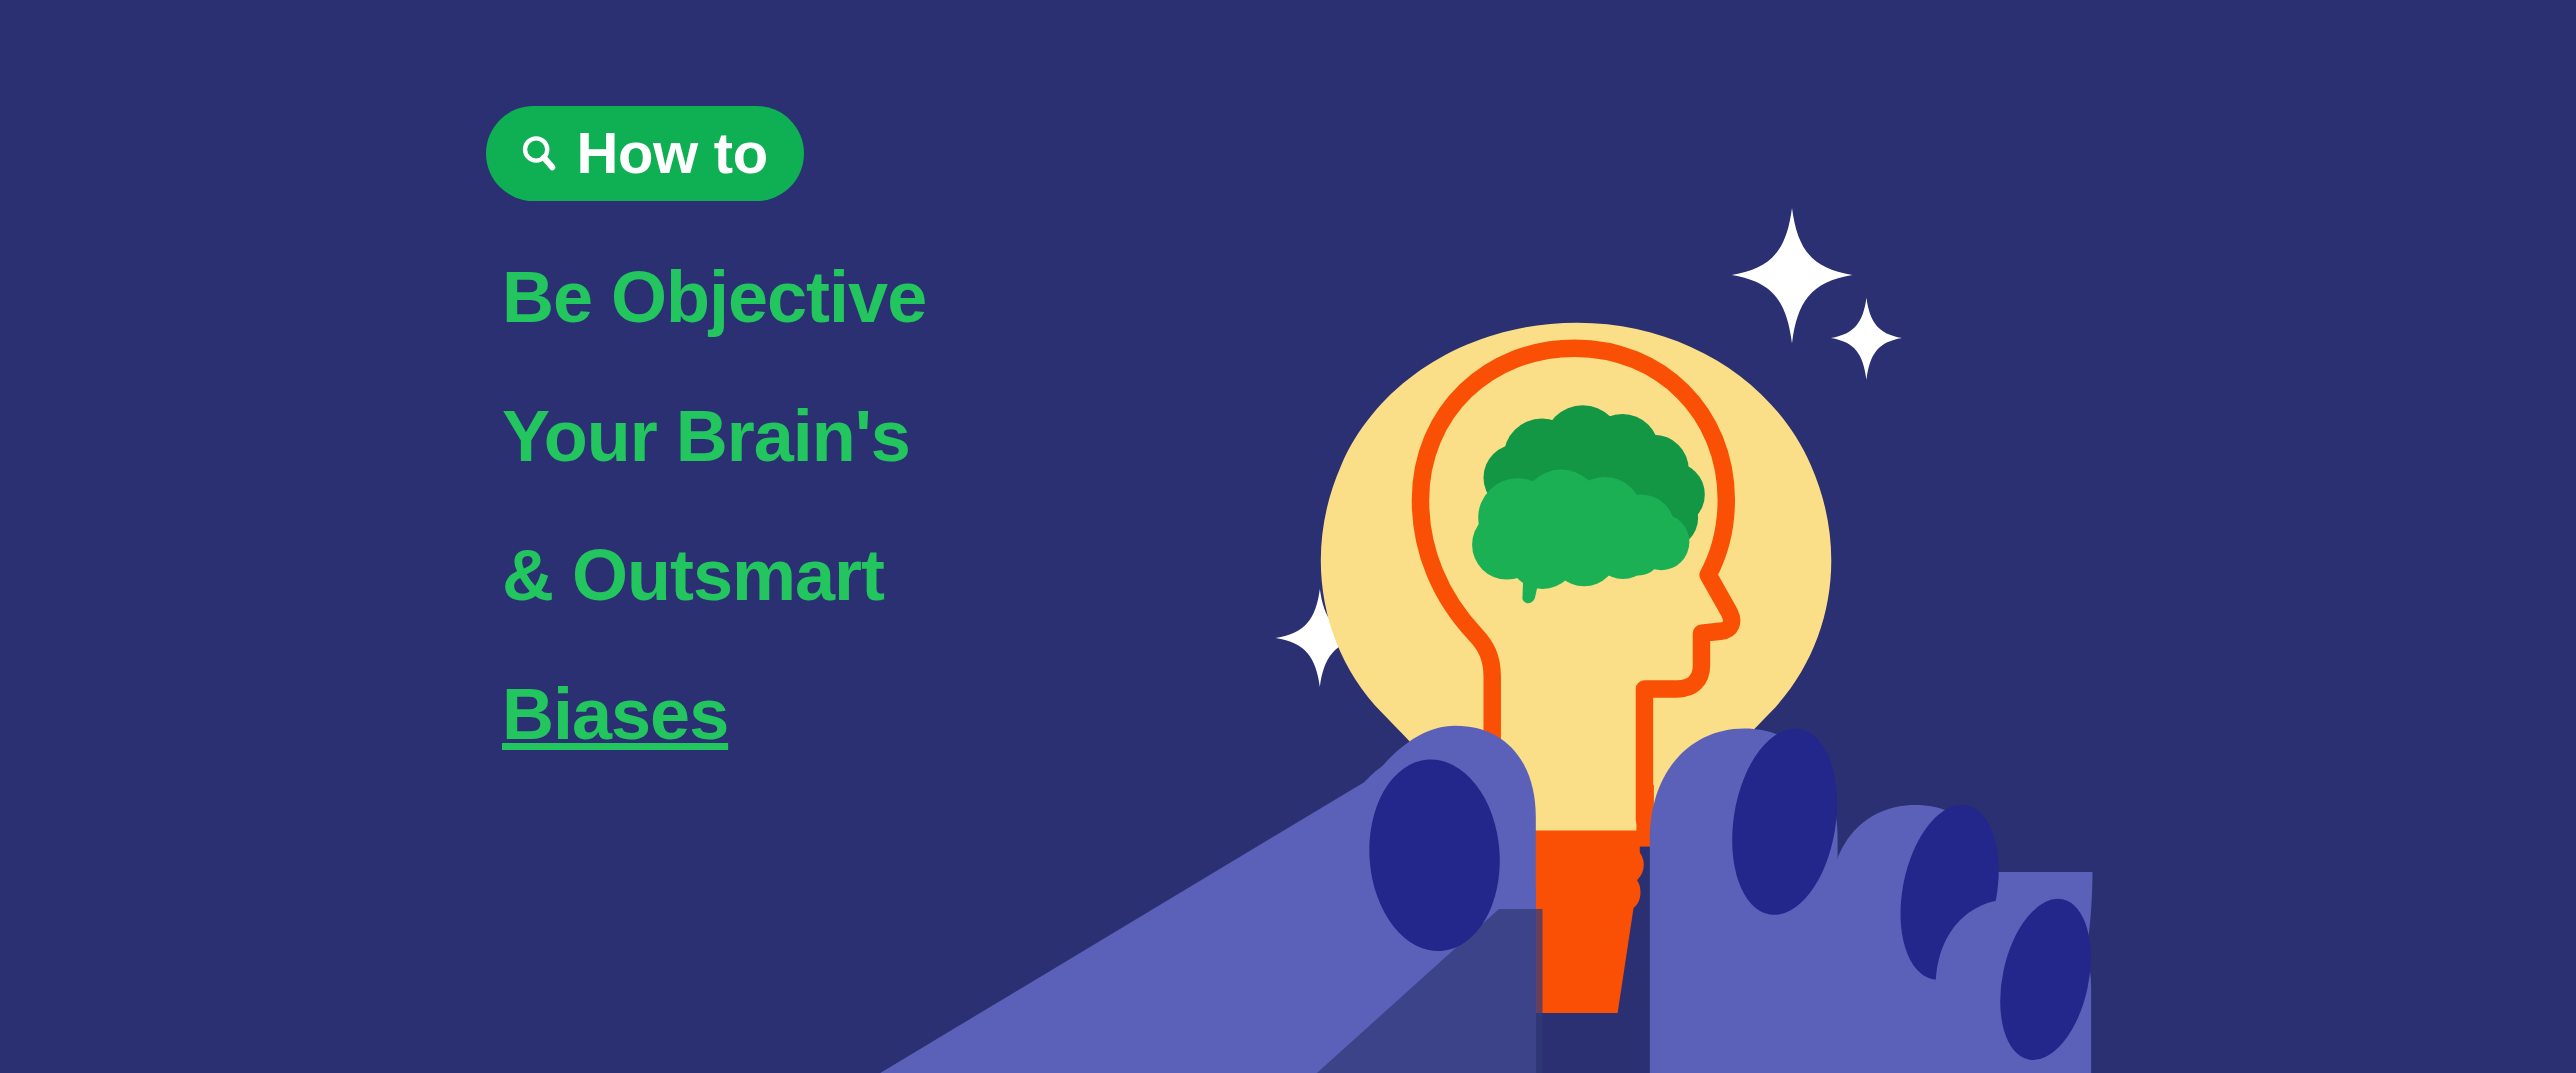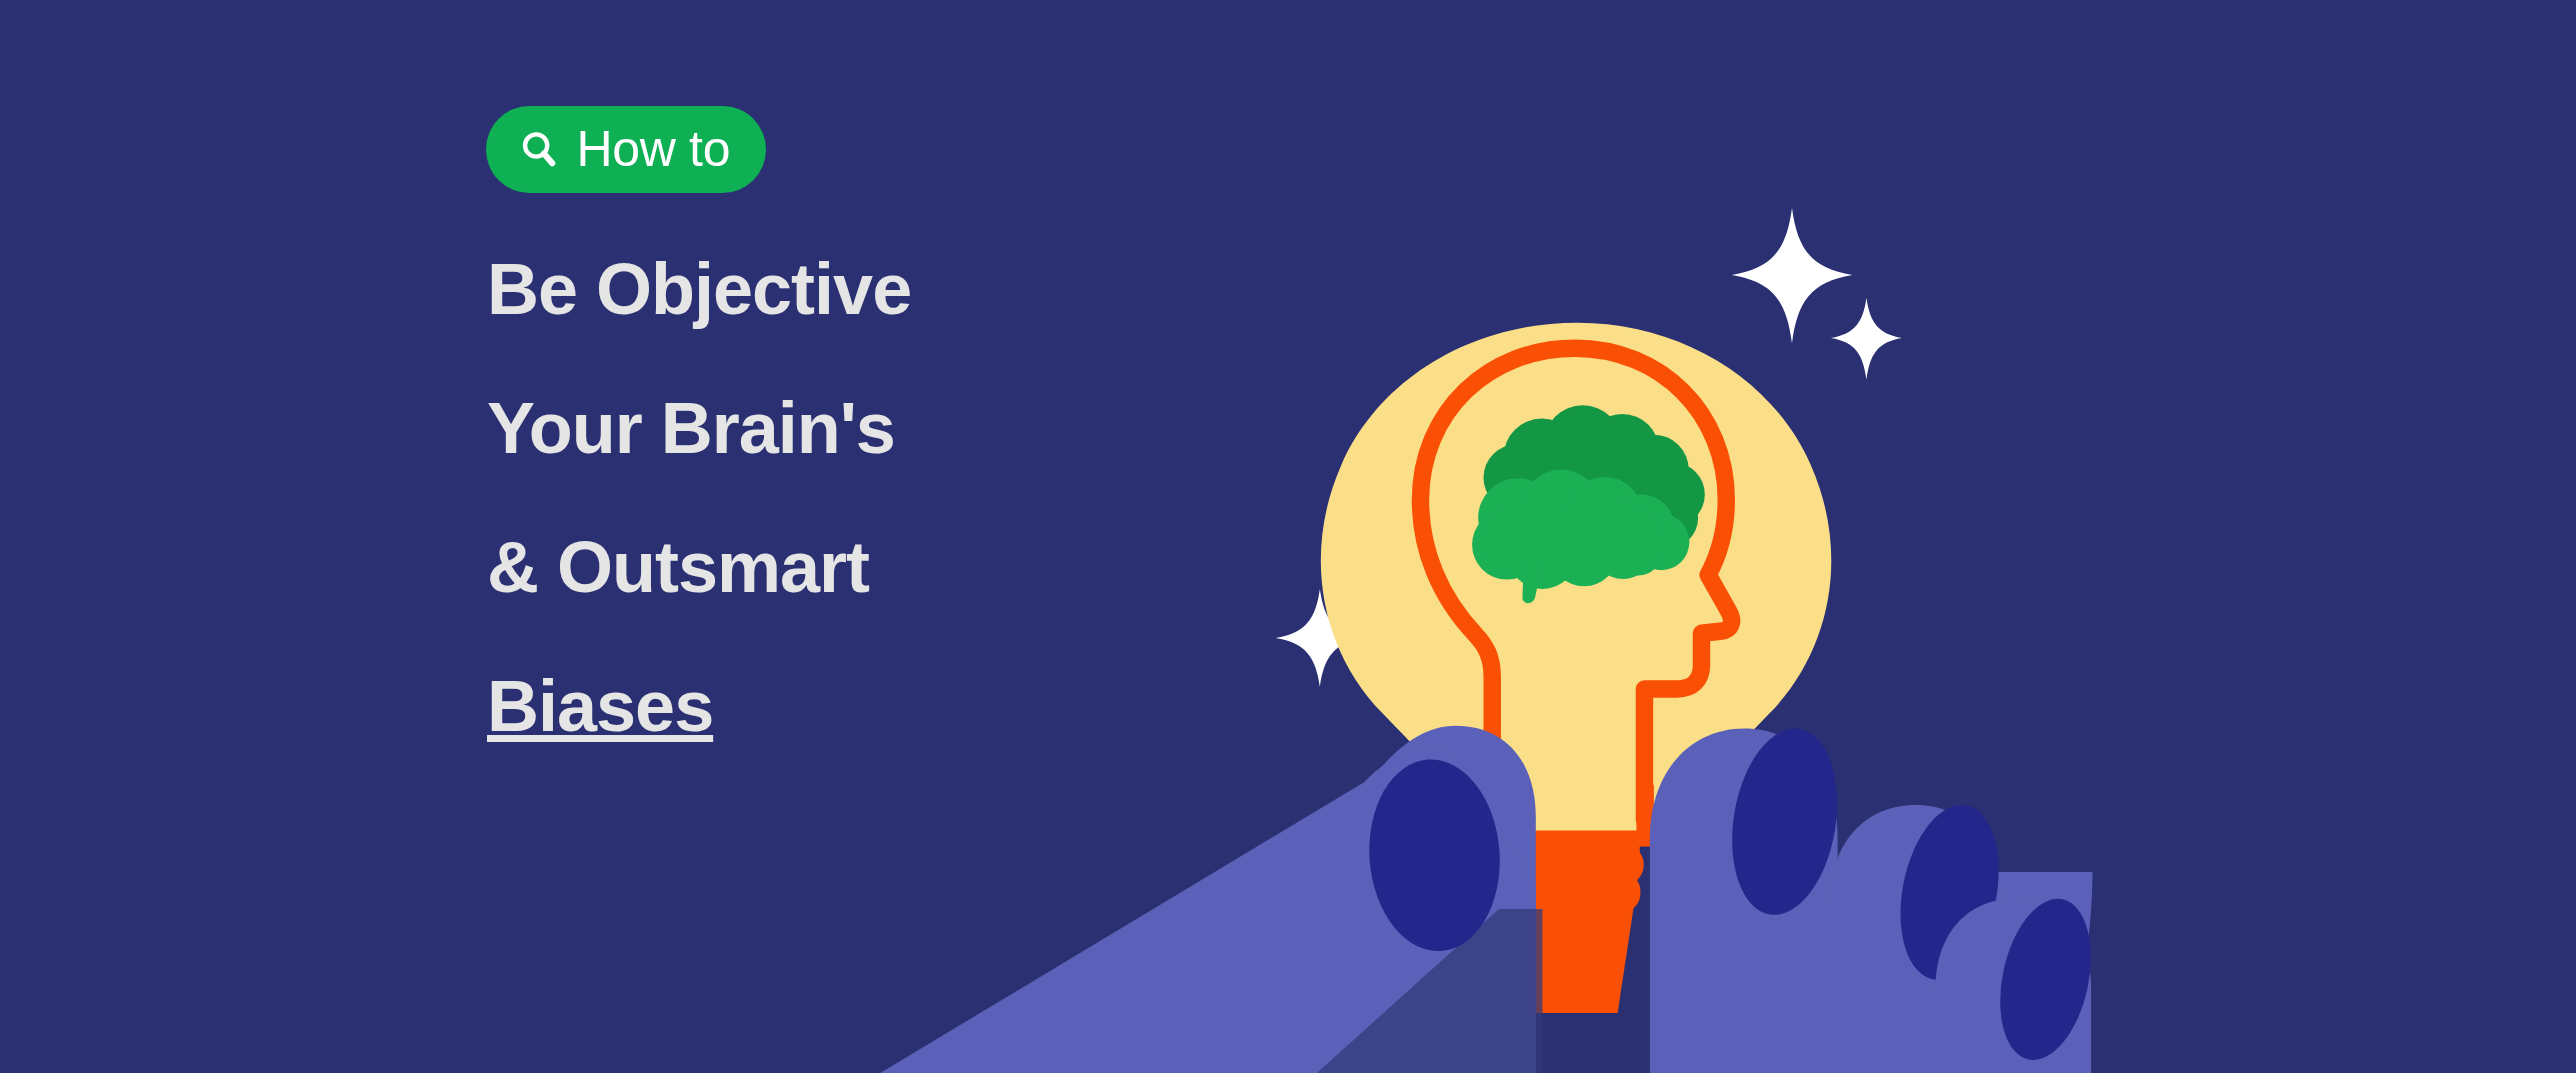--- a/index.html
+++ b/index.html
@@ -38,32 +38,32 @@
     user-select: none;
   }
   #howto-badge .badge-icon {
     display: block;
     width: 39px;
     height: 39px;
     flex: 0 0 39px;
   }
   #howto-badge .badge-label {
     color: #ffffff;
-    font-size: 50px;
-    font-weight: normal;
+    font-size: 58px;
+    font-weight: bold;
     line-height: 1;
     letter-spacing: -0.3px;
     white-space: nowrap;
   }
 
   #headline {
-    margin: 1px;
+    margin: 16px;
     padding: 0;
     margin-top: 60px;
-    color: #e5e5e5;
+    color: #22c55e;
     font-size: 72px;
     font-weight: bold;
     line-height: 1.0;
     letter-spacing: -1px;
   }
   #headline .hl-line {
     display: block;
     height: 58px;
     margin-bottom: 81px;
   }

